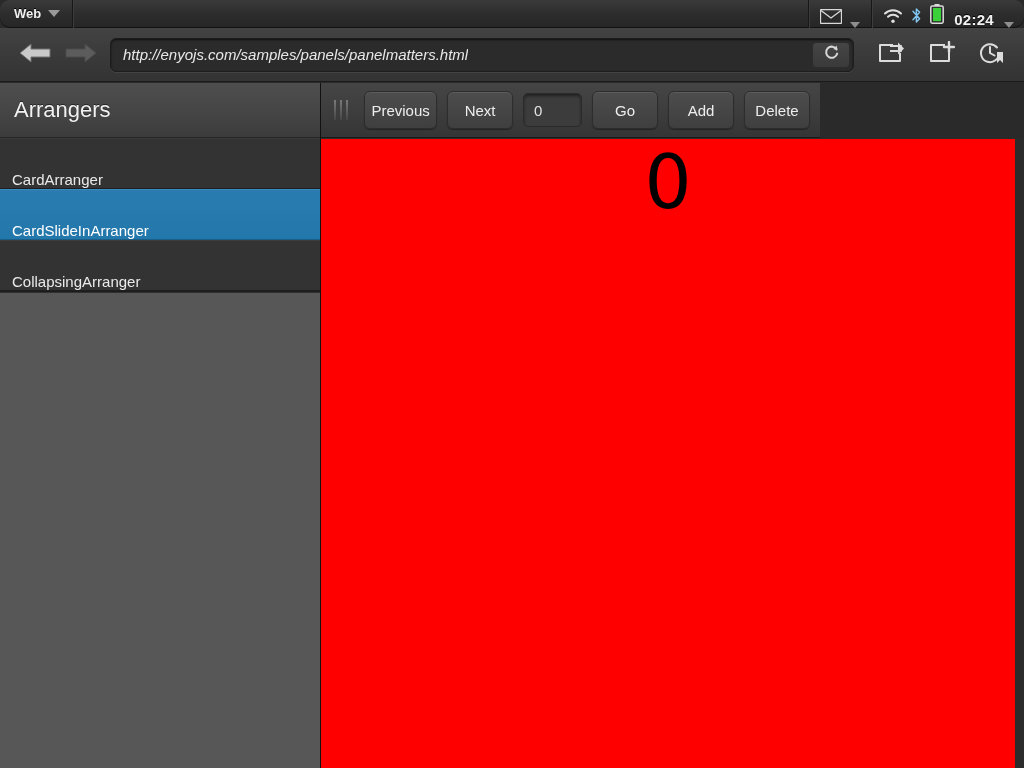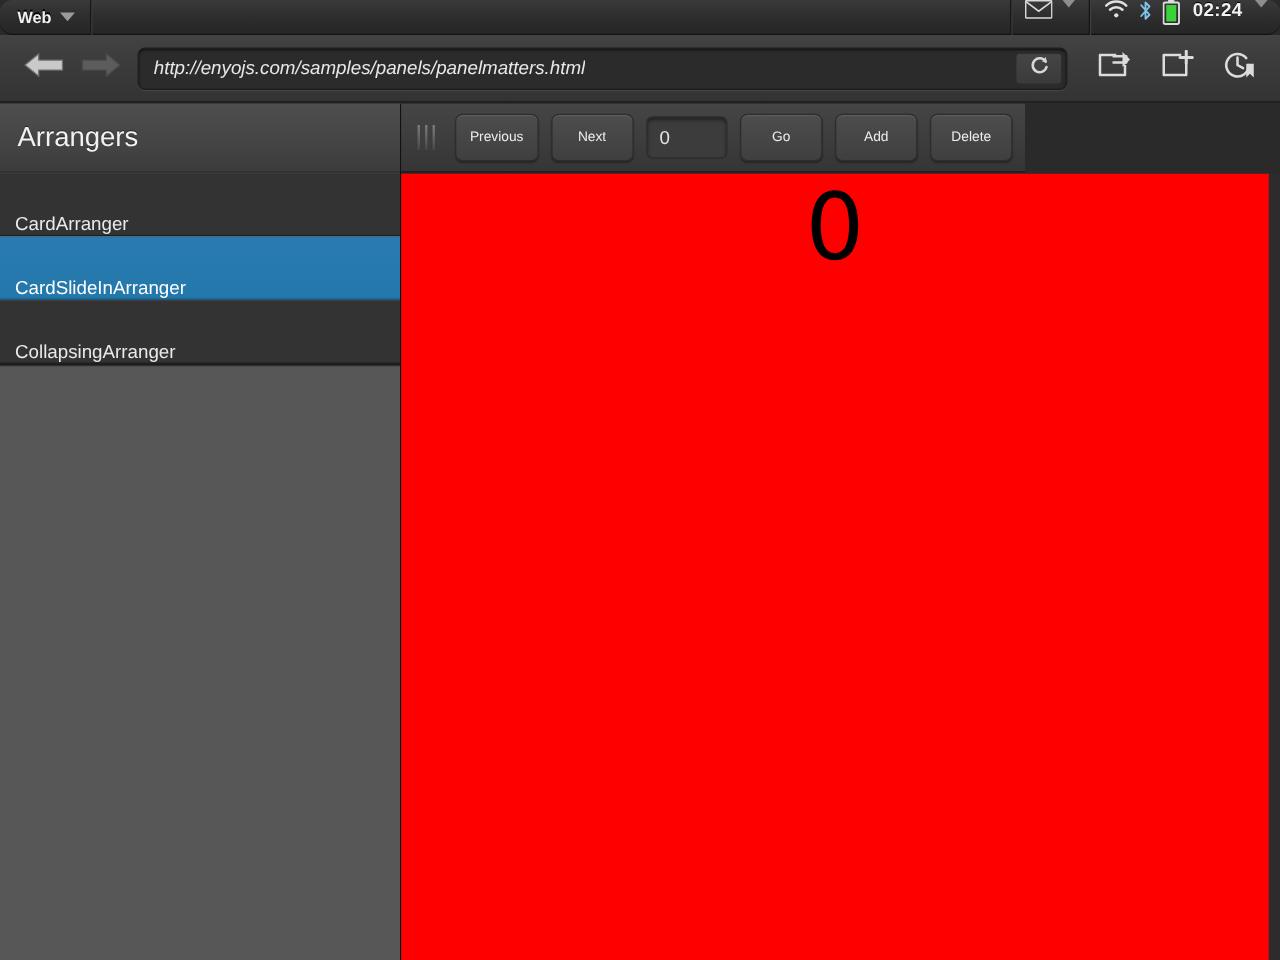--- a/index.html
+++ b/index.html
@@ -34,21 +34,21 @@
     border-right: 6px solid transparent;
     border-top: 7px solid #9a9a9a;
   }
   .caret-down.sm {
     border-left-width: 5px; border-right-width: 5px; border-top-width: 6px;
     border-top-color: #8e8e8e;
   }
   .sb-spacer { flex: 1 1 auto; }
   .sb-right { display: flex; align-items: center; height: 28px; }
   .sb-group {
-    display: flex; align-items: flex-start; gap: 8px;
+    display: flex; align-items: flex-end; gap: 8px;
     height: 28px; padding: 0 11px;
     border-left: 1px solid #171717;
     box-shadow: inset 1px 0 0 #3d3d3d;
   }
   .sb-group.last { padding-right: 10px; }
   .sb-clock {
     color: #f2f2f2; font-size: 15px; font-weight: bold;
     letter-spacing: 0.3px; text-shadow: 0 -1px 0 #000;
     margin: 0 2px;
   }
@@ -163,21 +163,21 @@
     display: block; width: 2px; height: 20px;
     background: linear-gradient(to bottom, rgba(255,255,255,.30), rgba(255,255,255,.06));
   }
   .tb-btn {
     height: 38px; min-width: 66px;
     padding: 0 16px; margin-right: 10px;
     border-radius: 6px;
     border: 1px solid #2d2d2d;
     background: linear-gradient(to bottom, #4d4d4d 0%, #464646 50%, #3f3f3f 100%);
     box-shadow: inset 0 1px 0 rgba(255,255,255,.09), 0 1px 1px rgba(0,0,0,.35);
-    color: #ededed; font-size: 11px;
+    color: #ededed; font-size: 15px;
     display: flex; align-items: center; justify-content: center;
   }
   .tb-input {
     height: 34px; width: 82px;
     margin-right: 10px;
     border-radius: 5px;
     border: 1px solid #2b2b2b;
     background: #3c3c3c;
     box-shadow: inset 0 2px 3px rgba(0,0,0,.45);
     color: #e2e2e2; font-size: 15px;

